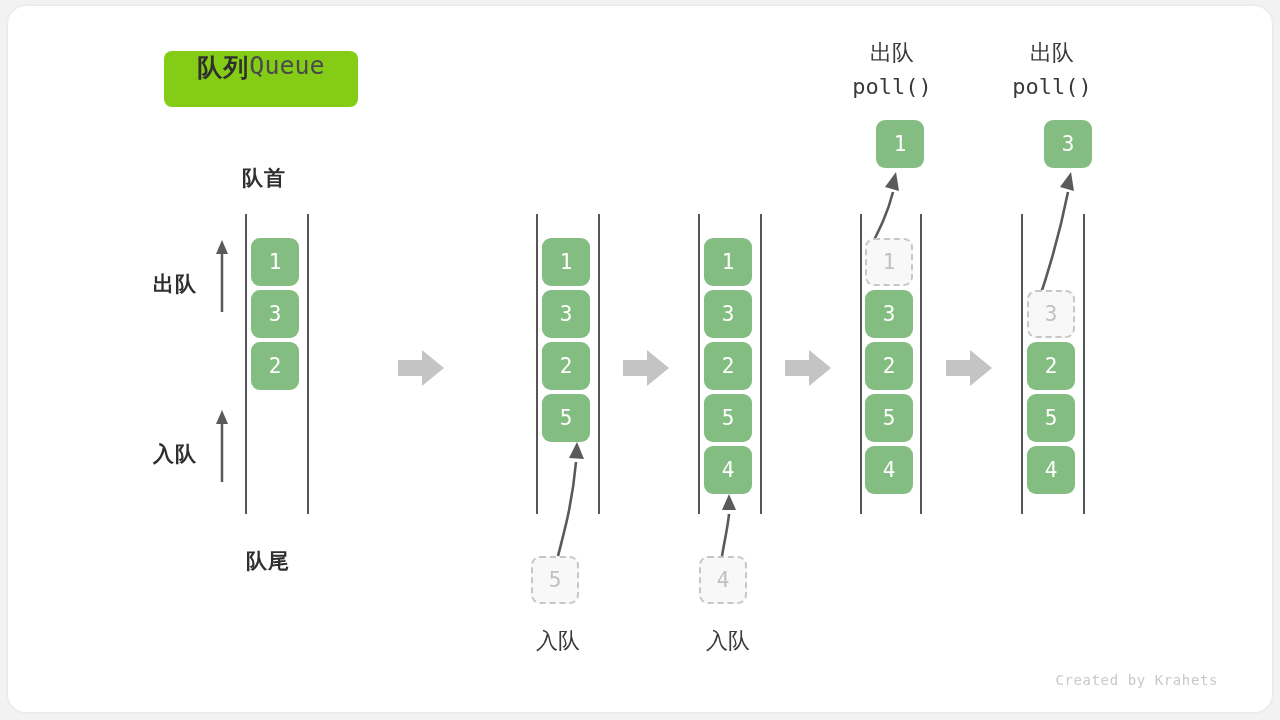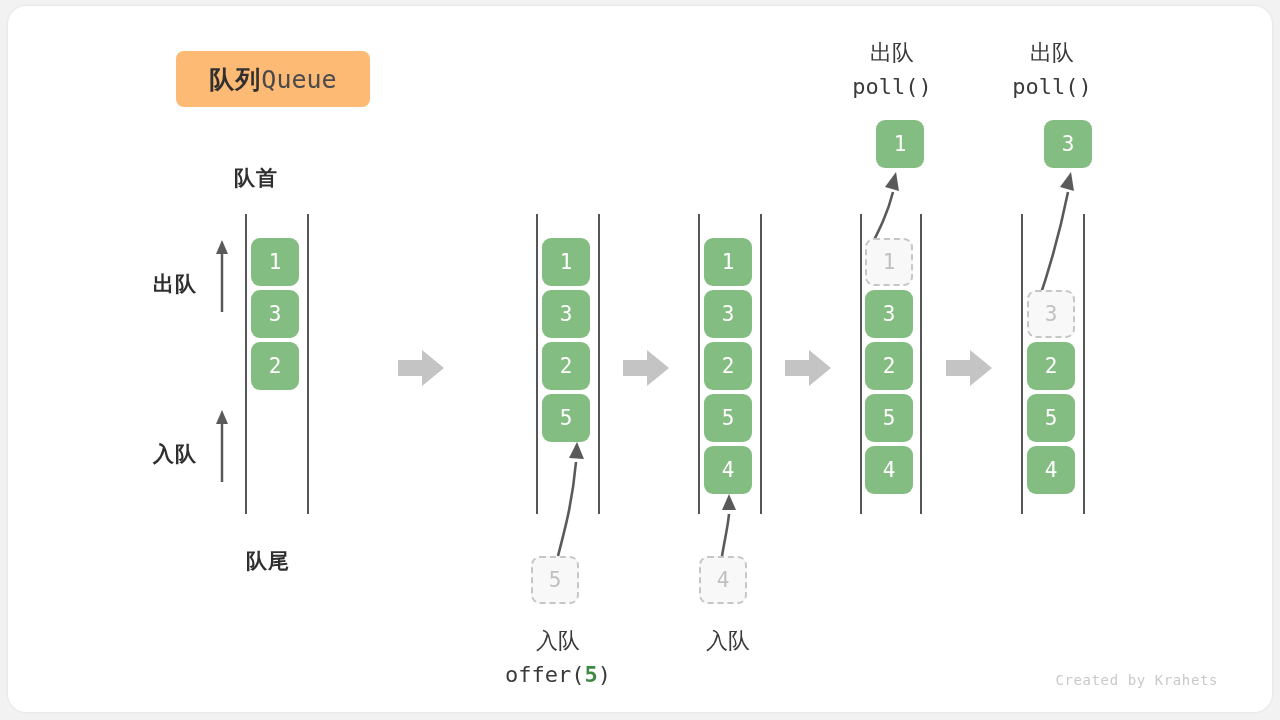--- a/index.html
+++ b/index.html
@@ -22,28 +22,28 @@
     width: 1264px;
     height: 706px;
     background: #ffffff;
     border-radius: 18px;
     box-shadow: 0 0 3px rgba(0,0,0,0.10);
   }
 
   
   #title-badge {
     position: absolute;
-    left: 168px;
+    left: 156px;
     top: 45px;
     width: 194px;
     height: 56px;
-    background: #fdba74;
+    background: #84cc16;
     border-radius: 8px;
     display: flex;
-    align-items: center;
+    align-items: flex-start;
     justify-content: center;
   }
   #title-badge .cn {
     font-size: 25px;
     font-weight: bold;
     color: #2f2f2f;
     letter-spacing: 1px;
   }
   #title-badge .en {
     font-size: 25px;
@@ -147,21 +147,21 @@
 <body>
 
 <div id="canvas">
   <div id="card">
 
     <div id="title-badge">
       <span class="cn">队列</span>
       <span class="en">Queue</span>
     </div>
 
-    <div class="cn-bold" style="left:226px; top:158px;">队首</div>
+    <div class="cn-bold" style="left:234px; top:158px;">队首</div>
     <div class="cn-bold" style="left:238px; top:541px;">队尾</div>
 
     <div class="cn-bold" style="left:145px; top:264px;">出队</div>
     <svg class="dir-arrow" style="left:206px; top:232px;" viewBox="0 0 16 74">
       <line x1="8" y1="74" x2="8" y2="14" stroke="#5a5a5a" stroke-width="2.5"></line>
       <polygon points="8,2 2,16 14,16" fill="#5a5a5a"></polygon>
     </svg>
 
     <div class="cn-bold" style="left:145px; top:434px;">入队</div>
     <svg class="dir-arrow" style="left:206px; top:402px;" viewBox="0 0 16 74">
@@ -189,21 +189,20 @@
     <div class="box solid" style="left:534px; top:388px;">5</div>
 
     <div class="box ghost" style="left:523px; top:550px;">5</div>
     <svg class="motion" style="left:530px; top:430px; width:60px; height:125px;" viewBox="0 0 60 125">
       <path d="M 20 120 C 26 96 34 70 38 26" stroke="#5a5a5a" stroke-width="2.6" fill="none"></path>
       <polygon points="39,6 31,22 46,23" fill="#5a5a5a"></polygon>
     </svg>
 
     <div class="caption" style="left:460px; top:618px; width:180px;">
       <span class="cn">入队</span>
-      <span class="code"><span>offer(</span><span class="arg">5</span><span>)</span></span>
     </div>
 
     <svg class="step-arrow" style="left:615px; top:342px;" viewBox="0 0 46 40">
       <polygon points="0,12 24,12 24,2 46,20 24,38 24,28 0,28" fill="#c4c4c4"></polygon>
     </svg>
 
     <div class="rail" style="left:690px; top:208px; height:300px;"></div>
     <div class="rail" style="left:752px; top:208px; height:300px;"></div>
 
     <div class="box solid" style="left:696px; top:232px;">1</div>

